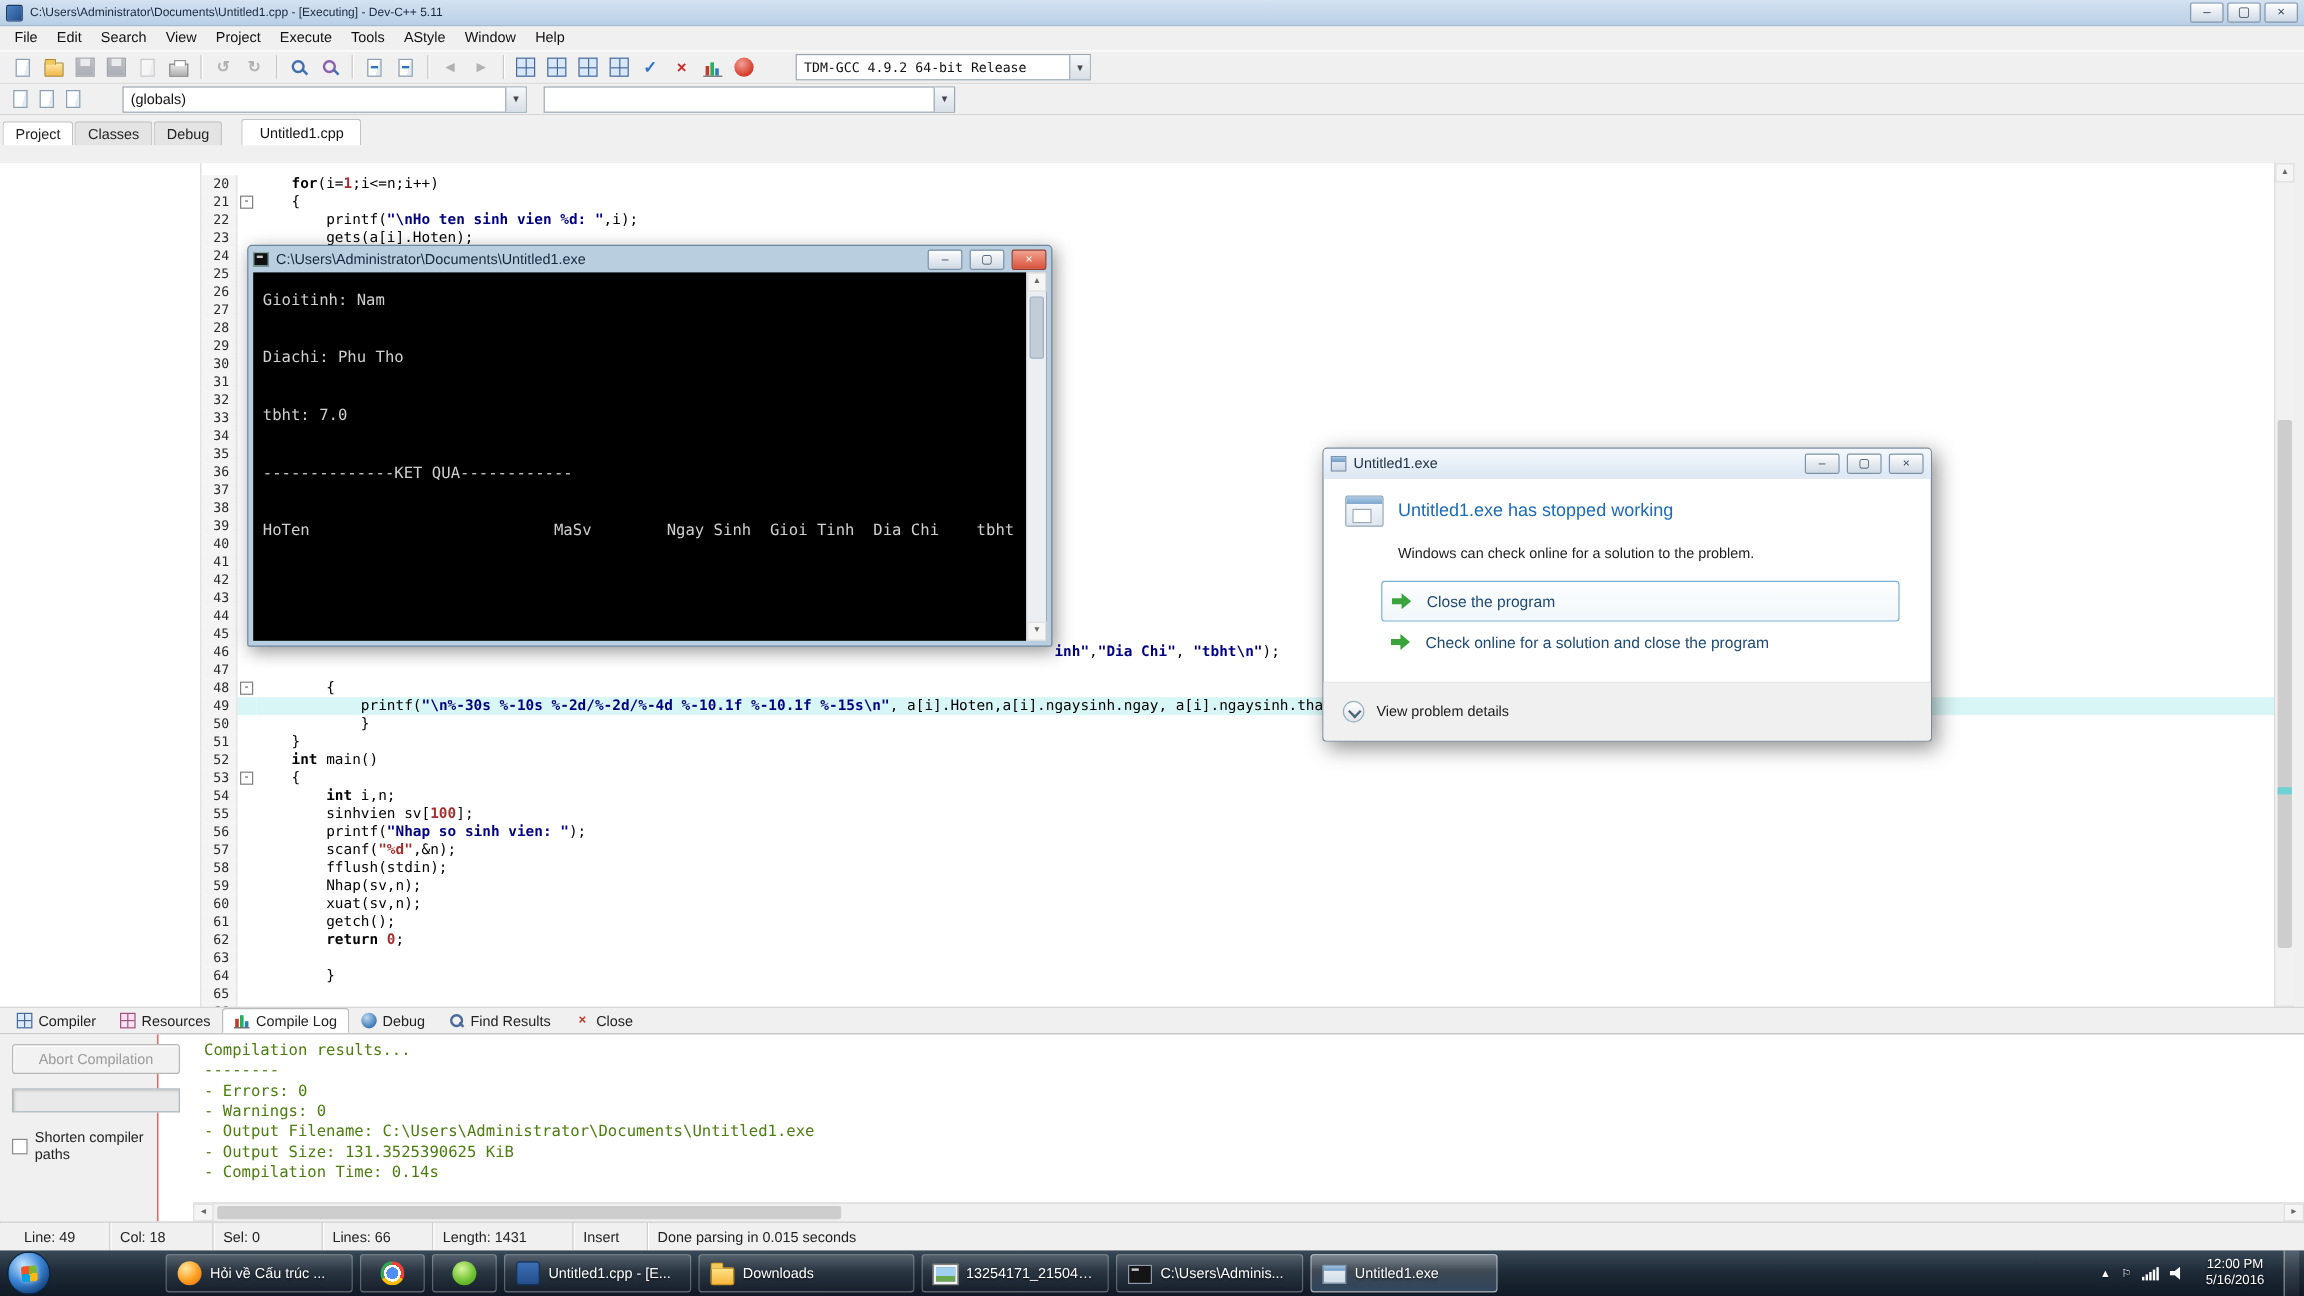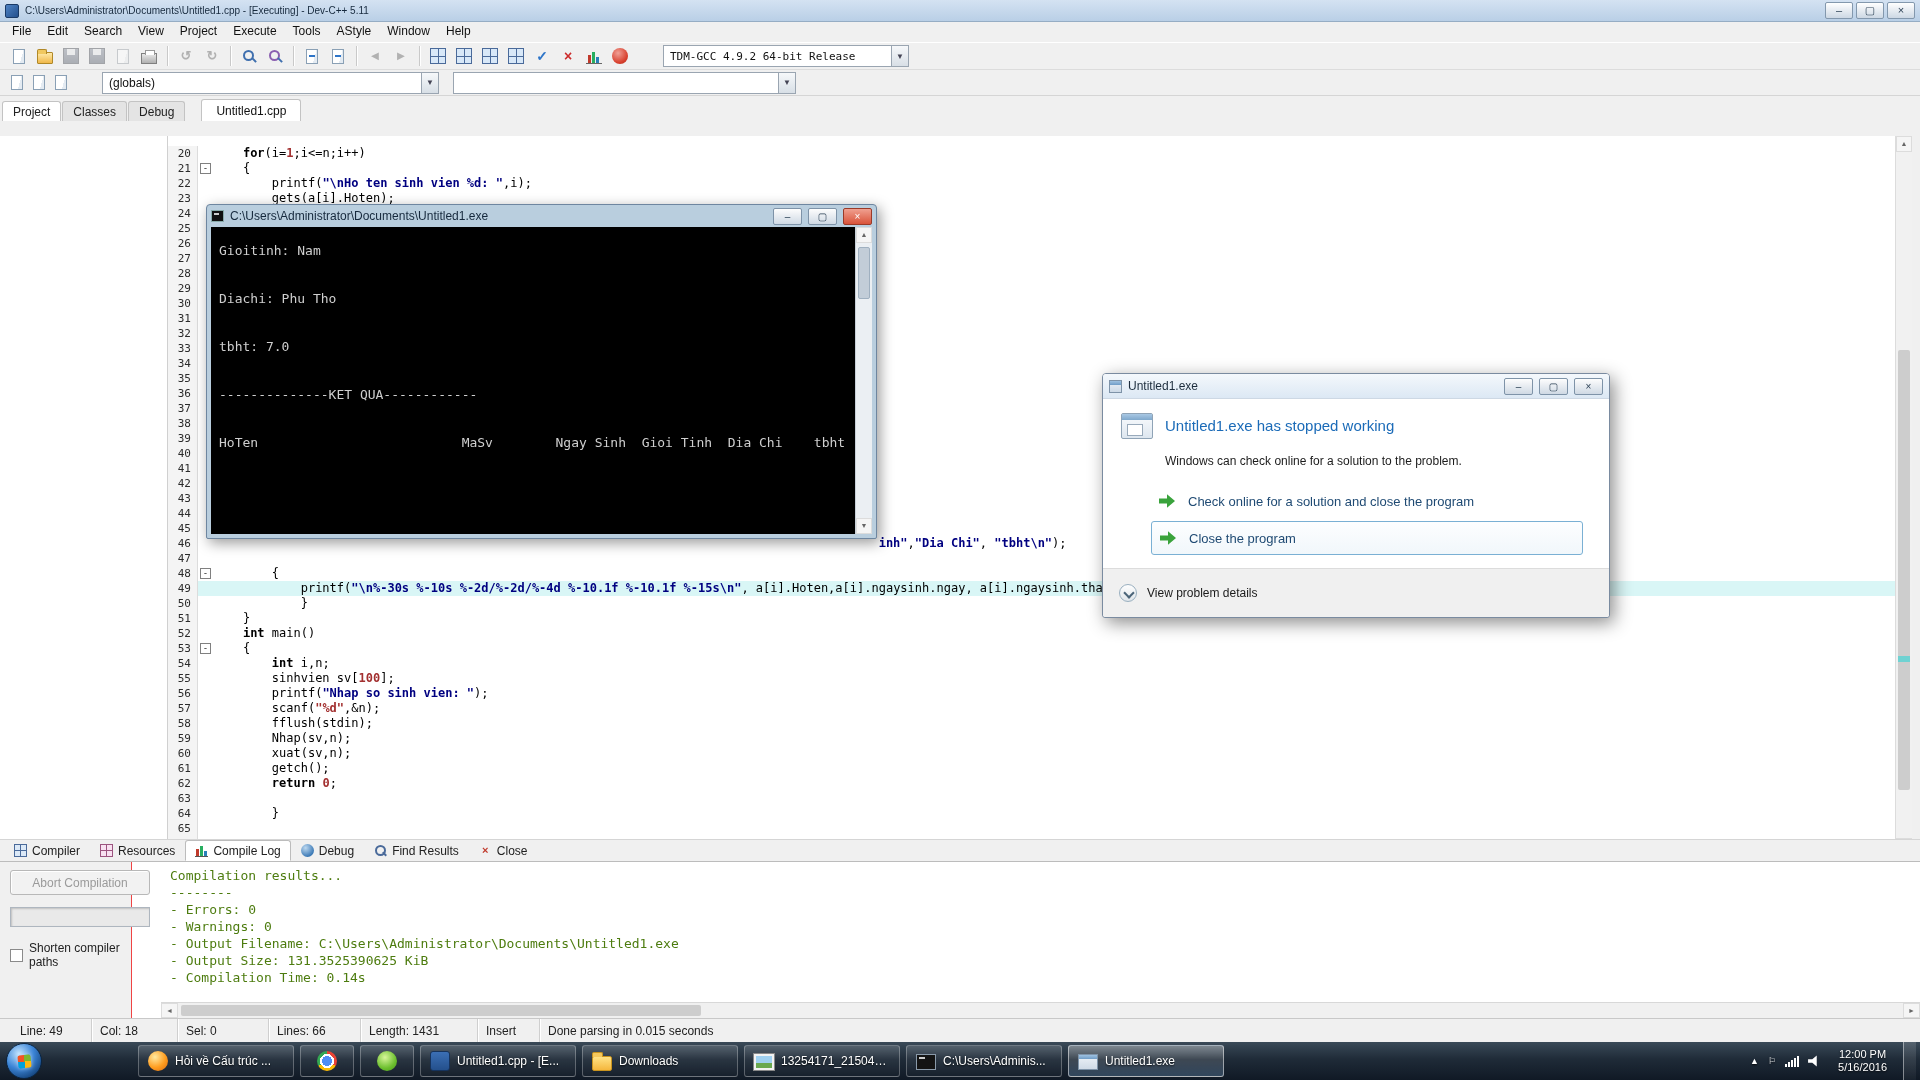--- a/index.html
+++ b/index.html
@@ -605,27 +605,27 @@
       <div class="cw-btn">▢</div>
       <div class="cw-btn">×</div>
     </div>
     <div class="dbody">
       <div class="dheadrow">
         <div class="prog-icon"></div>
         <div class="dheading">Untitled1.exe has stopped working</div>
       </div>
       <div class="dmsg">Windows can check online for a solution to the problem.</div>
       <div class="opts" id="crash-options">
+          <div class="opt focused">
+            <div class="garrow"></div>
+            <div class="optlbl">Close the program</div>
+          </div>
           <div class="opt">
             <div class="garrow"></div>
             <div class="optlbl">Check online for a solution and close the program</div>
-          </div>
-          <div class="opt focused">
-            <div class="garrow"></div>
-            <div class="optlbl">Close the program</div>
           </div>
         </div>
     </div>
     <div class="dfoot">
       <div class="chev-circle"></div>
       <div class="label">View problem details</div>
     </div>
   </div>
 
   <div id="panel-tabs-row">
@@ -701,21 +701,21 @@
         <div class="tkbtn" style="width: 54px; justify-content: center;">
           <div class="tki tki-chrome"></div>
         </div>
         <div class="tkbtn" style="width: 54px; justify-content: center;">
           <div class="tki tki-green"></div>
         </div>
         <div class="tkbtn" style="width: 156px; justify-content: flex-start;">
           <div class="tki tki-devcpp"></div>
           <div class="lbl">Untitled1.cpp - [E...</div>
         </div>
-        <div class="tkbtn" style="width: 156px; justify-content: flex-start;">
+        <div class="tkbtn" style="width: 180px; justify-content: flex-start;">
           <div class="tki tki-folder"></div>
           <div class="lbl">Downloads</div>
         </div>
         <div class="tkbtn" style="width: 156px; justify-content: flex-start;">
           <div class="tki tki-image"></div>
           <div class="lbl">13254171_2150441...</div>
         </div>
         <div class="tkbtn" style="width: 156px; justify-content: flex-start;">
           <div class="tki tki-console"></div>
           <div class="lbl">C:\Users\Adminis...</div>

